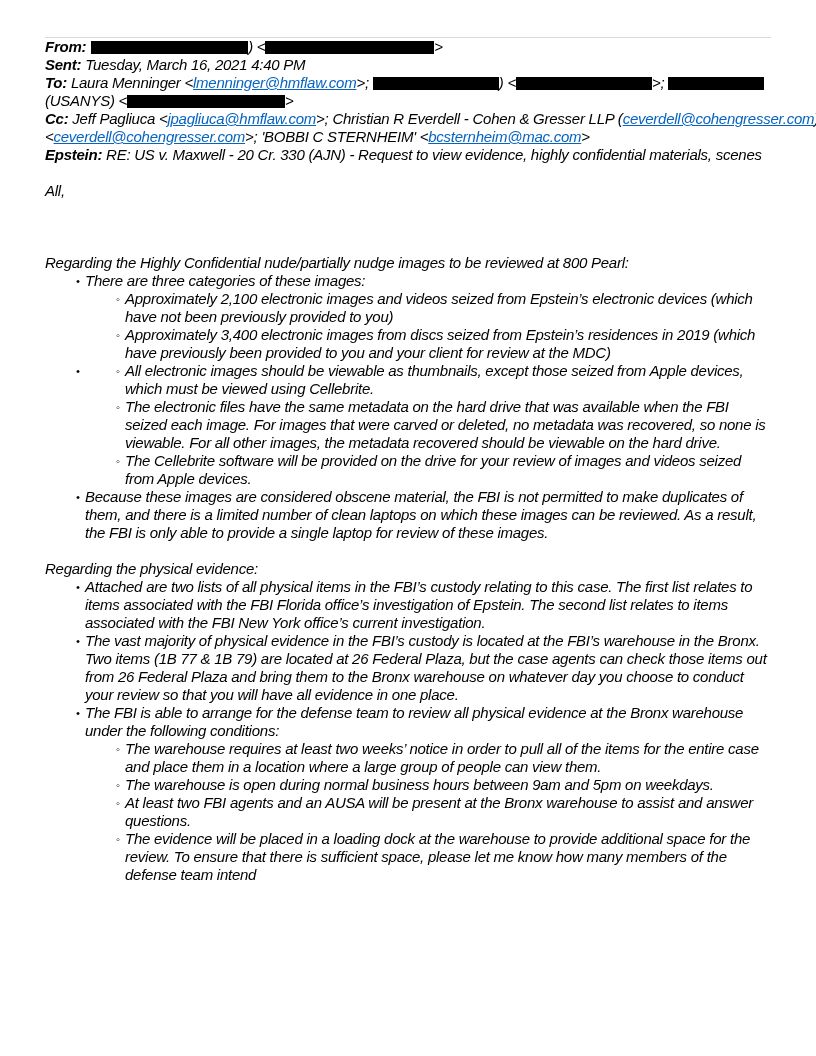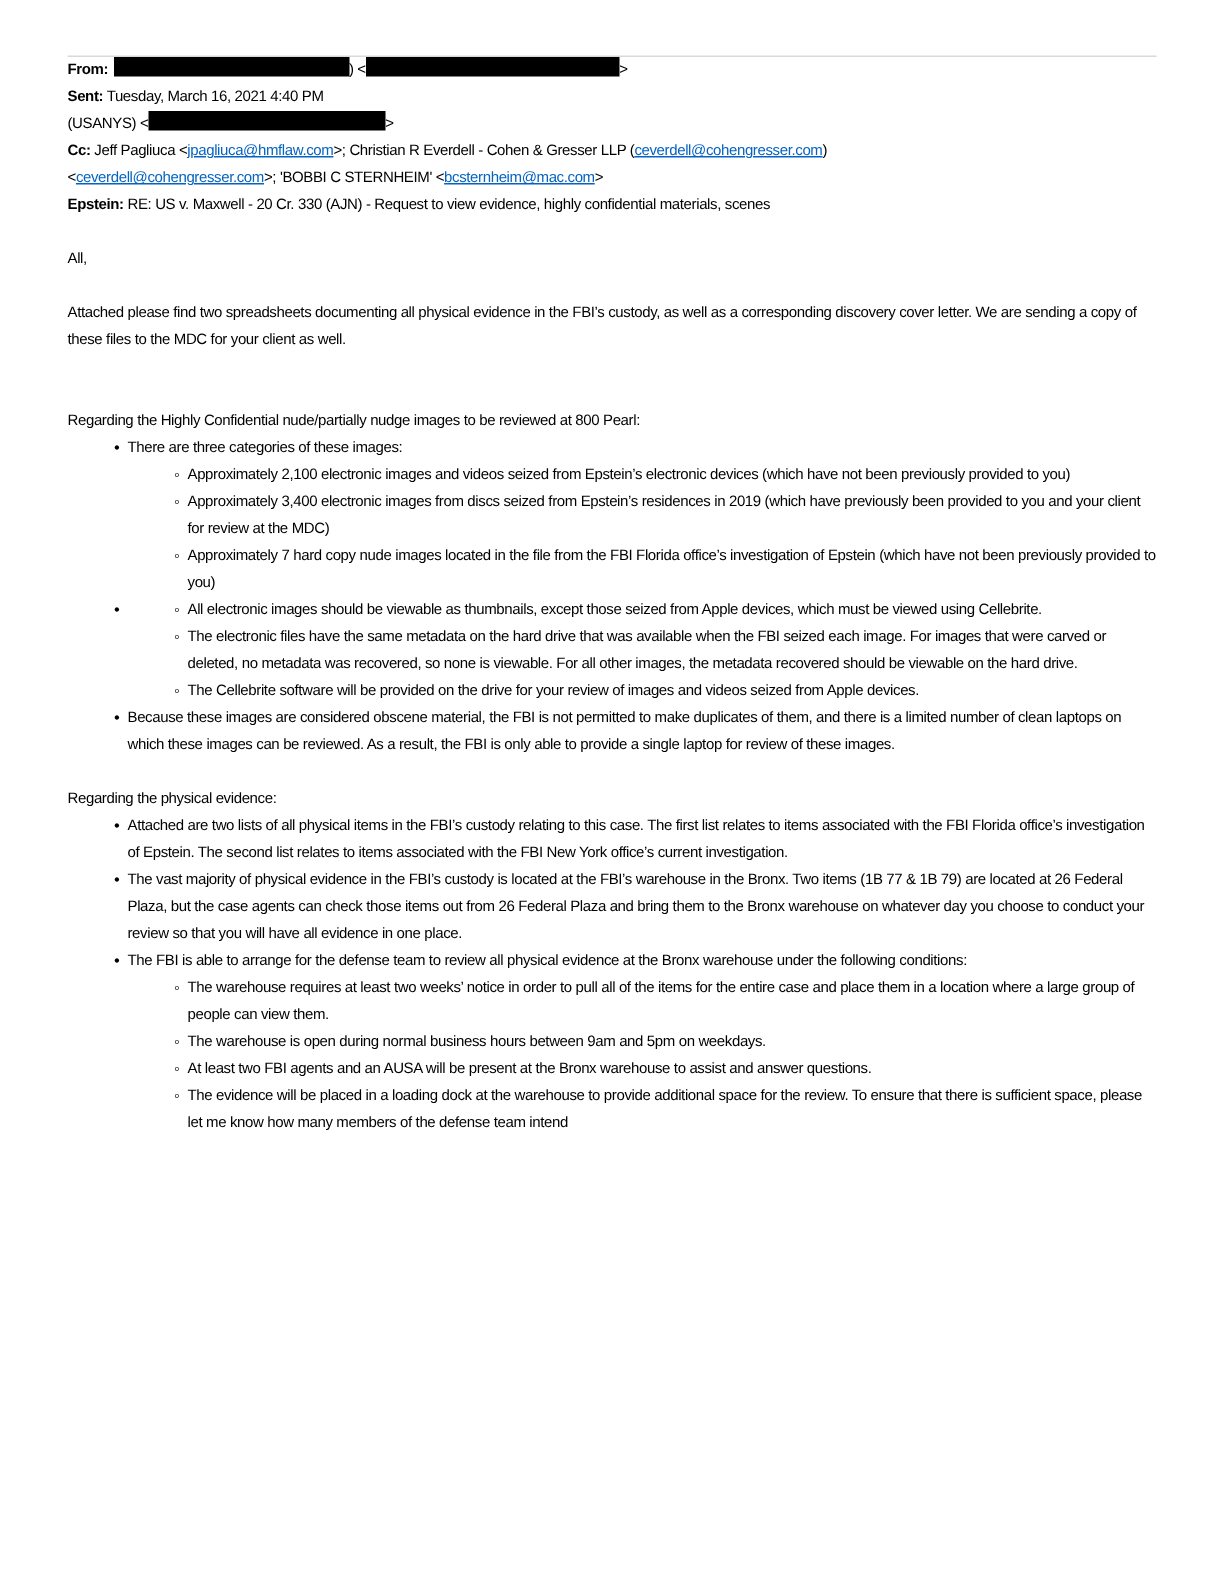--- a/index.html
+++ b/index.html
@@ -3,22 +3,23 @@
   <meta charset="utf-8">
   <style>
     html, body { margin: 0; padding: 0; background: #ffffff; }
     body {
       width: 816px; height: 1056px; position: relative; overflow: hidden;
       font-family: "Liberation Sans Narrow", "Liberation Sans", sans-serif;
       color: #000;
     }
     .page {
       position: absolute; left: 45px; top: 38px; width: 726px;
-      font-size: 10px; line-height: 18px;
+      font-size: 15px; line-height: 18px;
       letter-spacing: -0.25px;
+      font-style: italic;
     }
     .rule { position: absolute; left: 45px; top: 37px; width: 726px; height: 1px; background: #d9d9d9; }
     .hdr-line { white-space: nowrap; }
     .hdr-line b { font-weight: bold; }
     .red { display: inline-block; background: #000; height: 13px; vertical-align: -2px; }
     a.link { color: #0563c1; text-decoration: underline; }
     p { margin: 0; }
     .blank { height: 18px; }
     ul.l1 { margin: 0; padding: 0 0 0 40px; list-style: none; }
     ul.l1 > li { position: relative; }
@@ -42,51 +43,55 @@
     <b>From:</b>
     <span class="red" style="width:157px;margin-left:1px;"></span><span>) &lt;</span><span class="red" style="width:169px;"></span><span>&gt;</span>
   </div>
 
   <div class="hdr-line">
     <b>Sent:</b>
     <span>Tuesday, March 16, 2021 4:40 PM</span>
   </div>
 
   <div class="hdr-line">
+    <b>To:</b>
+    <span>Laura Menninger &lt;</span><a class="link">lmenninger@hmflaw.com</a><span>&gt;;</span>
+    <span class="red" style="width:126px;"></span><span>) &lt;</span><span class="red" style="width:136px;"></span><span>&gt;;</span>
+    <span class="red" style="width:96px;"></span>
+  </div>
+  <div class="hdr-line">
     <span>(USANYS) &lt;</span><span class="red" style="width:158px;"></span><span>&gt;</span>
   </div>
 
   <div class="hdr-line">
     <b>Cc:</b>
     <span>Jeff Pagliuca &lt;</span><a class="link">jpagliuca@hmflaw.com</a><span>&gt;; Christian R Everdell - Cohen &amp; Gresser LLP (</span><a class="link">ceverdell@cohengresser.com</a><span>)</span>
   </div>
   <div class="hdr-line">
     <span>&lt;</span><a class="link">ceverdell@cohengresser.com</a><span>&gt;; 'BOBBI C STERNHEIM' &lt;</span><a class="link">bcsternheim@mac.com</a><span>&gt;</span>
   </div>
 
   <div class="hdr-line">
     <b>Epstein:</b>
     <span>RE: US v. Maxwell - 20 Cr. 330 (AJN) - Request to view evidence, highly confidential materials, scenes</span>
   </div>
 
   <div class="blank"></div>
   <p>All,</p>
   <div class="blank"></div>
-  <p>Attached please find two spreadsheets documenting all physical evidence in the FBI’s custody, as well as a corresponding discovery cover letter.  We are sending a copy of these files to the MDC for your client as well.</p>
   <div class="blank"></div>
   <div class="blank"></div>
 
   <p>Regarding the Highly Confidential nude/partially nudge images to be reviewed at 800 Pearl:</p>
   <ul class="l1">
     <li>
       <span>There are three categories of these images:</span>
       <ul class="l2">
         <li>Approximately 2,100 electronic images and videos seized from Epstein’s electronic devices (which have not been previously provided to you)</li>
         <li>Approximately 3,400 electronic images from discs seized from Epstein’s residences in 2019 (which have previously been provided to you and your client for review at the MDC)</li>
-        <li>Approximately 7 hard copy nude images located in the file from the FBI Florida office’s investigation of Epstein (which have not been previously provided to you)</li>
       </ul>
     </li>
     <li>
       <ul class="l2">
         <li>All electronic images should be viewable as thumbnails, except those seized from Apple devices, which must be viewed using Cellebrite.</li>
         <li>The electronic files have the same metadata on the hard drive that was available when the FBI seized each image.  For images that were carved or deleted, no metadata was recovered, so none is viewable.  For all other images, the metadata recovered should be viewable on the hard drive.</li>
         <li>The Cellebrite software will be provided on the drive for your review of images and videos seized from Apple devices.</li>
       </ul>
     </li>
     <li>

